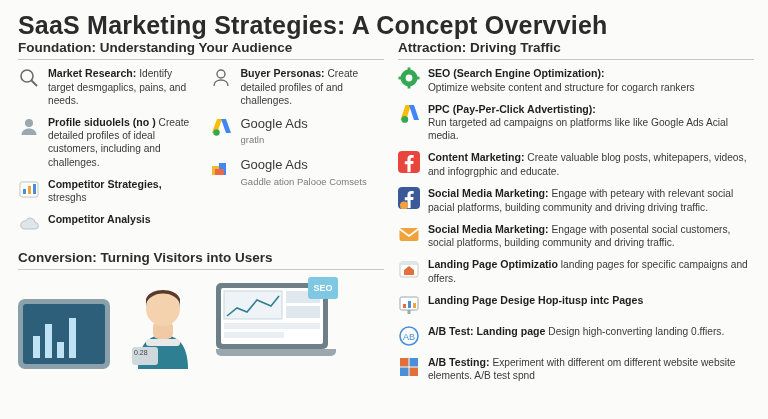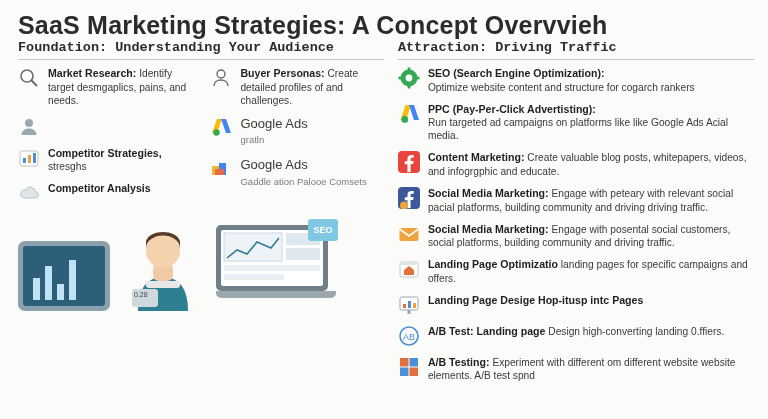--- a/index.html
+++ b/index.html
@@ -32,21 +32,20 @@
   .col-left { width: 372px; }
   .col-right { width: 362px; }
 
   .sec-head {
     font-size: 13.5px;
     font-weight: bold;
     color: #2d2d2d;
     padding-bottom: 4px;
     border-bottom: 1.5px solid #c8c8c8;
     margin-bottom: 7px;
-    font-family: Liberation Mono, monospace;
   }
 
   .item { display: flex; gap: 8px; margin-bottom: 9px; align-items: flex-start; }
   .item .txt { font-size: 10.2px; line-height: 1.28; color: #3a3a3a; }
   .item .txt b { color: #1f1f1f; font-size: 10.6px; }
   .ico { flex: 0 0 auto; width: 22px; height: 22px; position: relative; }
 
   
   .found-grid { display: flex; gap: 19px; }
   .found-grid .half { width: 50%; }
@@ -111,20 +110,24 @@
             </span>
           </div>
 
           <div class="item">
             <span class="ico">
               <svg width="22" height="22" viewBox="0 0 22 22">
                   <circle cx="11" cy="7" r="4" fill="#9aa8b0"></circle>
                   <path d="M3.5 19c0-4 3.5-6.5 7.5-6.5s7.5 2.5 7.5 6.5z" fill="#9aa8b0"></path>
                 </svg>
             </span>
+            <span class="txt">
+              <b>Profile siduolels (no )</b>
+              <span>Create detailed profiles of ideal customers, including and challenges.</span>
+            </span>
           </div>
 
           <div class="item">
             <span class="ico">
               <svg width="22" height="22" viewBox="0 0 22 22">
                   <rect x="2" y="4" width="18" height="15" rx="2" fill="#fff" stroke="#c2c2c2"></rect>
                   <rect x="5" y="11" width="3" height="5" fill="#4a90d9"></rect>
                   <rect x="10" y="8" width="3" height="8" fill="#f0a33c"></rect>
                   <rect x="15" y="6" width="3" height="10" fill="#4a90d9"></rect>
                 </svg>
@@ -190,20 +193,21 @@
             <span class="ga-text">
               <span>Google Ads</span><br>
               <span class="ga-sub">Gaddle ation Palooe Comsets</span>
             </span>
           </div>
 
         </div>
       </div>
 
       <div class="conv">
+        <div class="sec-head">Conversion: Turning Visitors into Users</div>
 
         <div class="conv-art">
 
           <div class="tablet">
             <div class="scr">
               <div class="bar" style="left:10px;height:22px;"></div>
               <div class="bar" style="left:22px;height:34px;"></div>
               <div class="bar" style="left:34px;height:16px;"></div>
               <div class="bar" style="left:46px;height:40px;"></div>
             </div>

